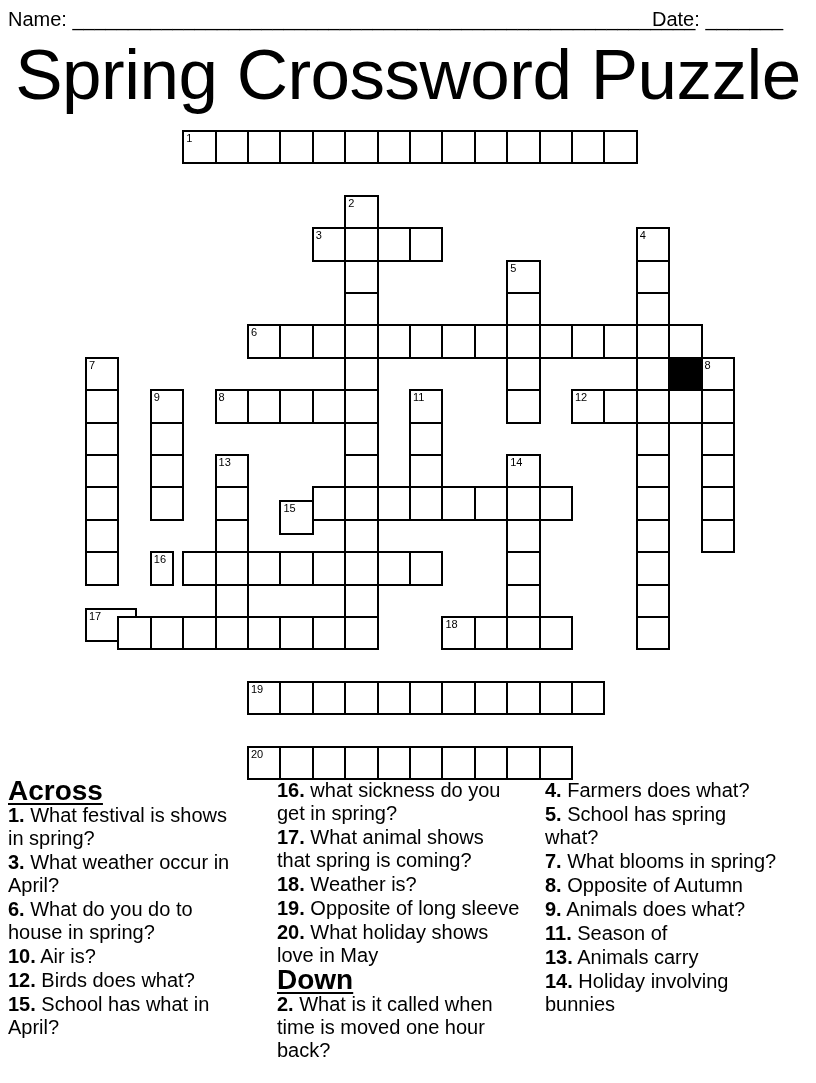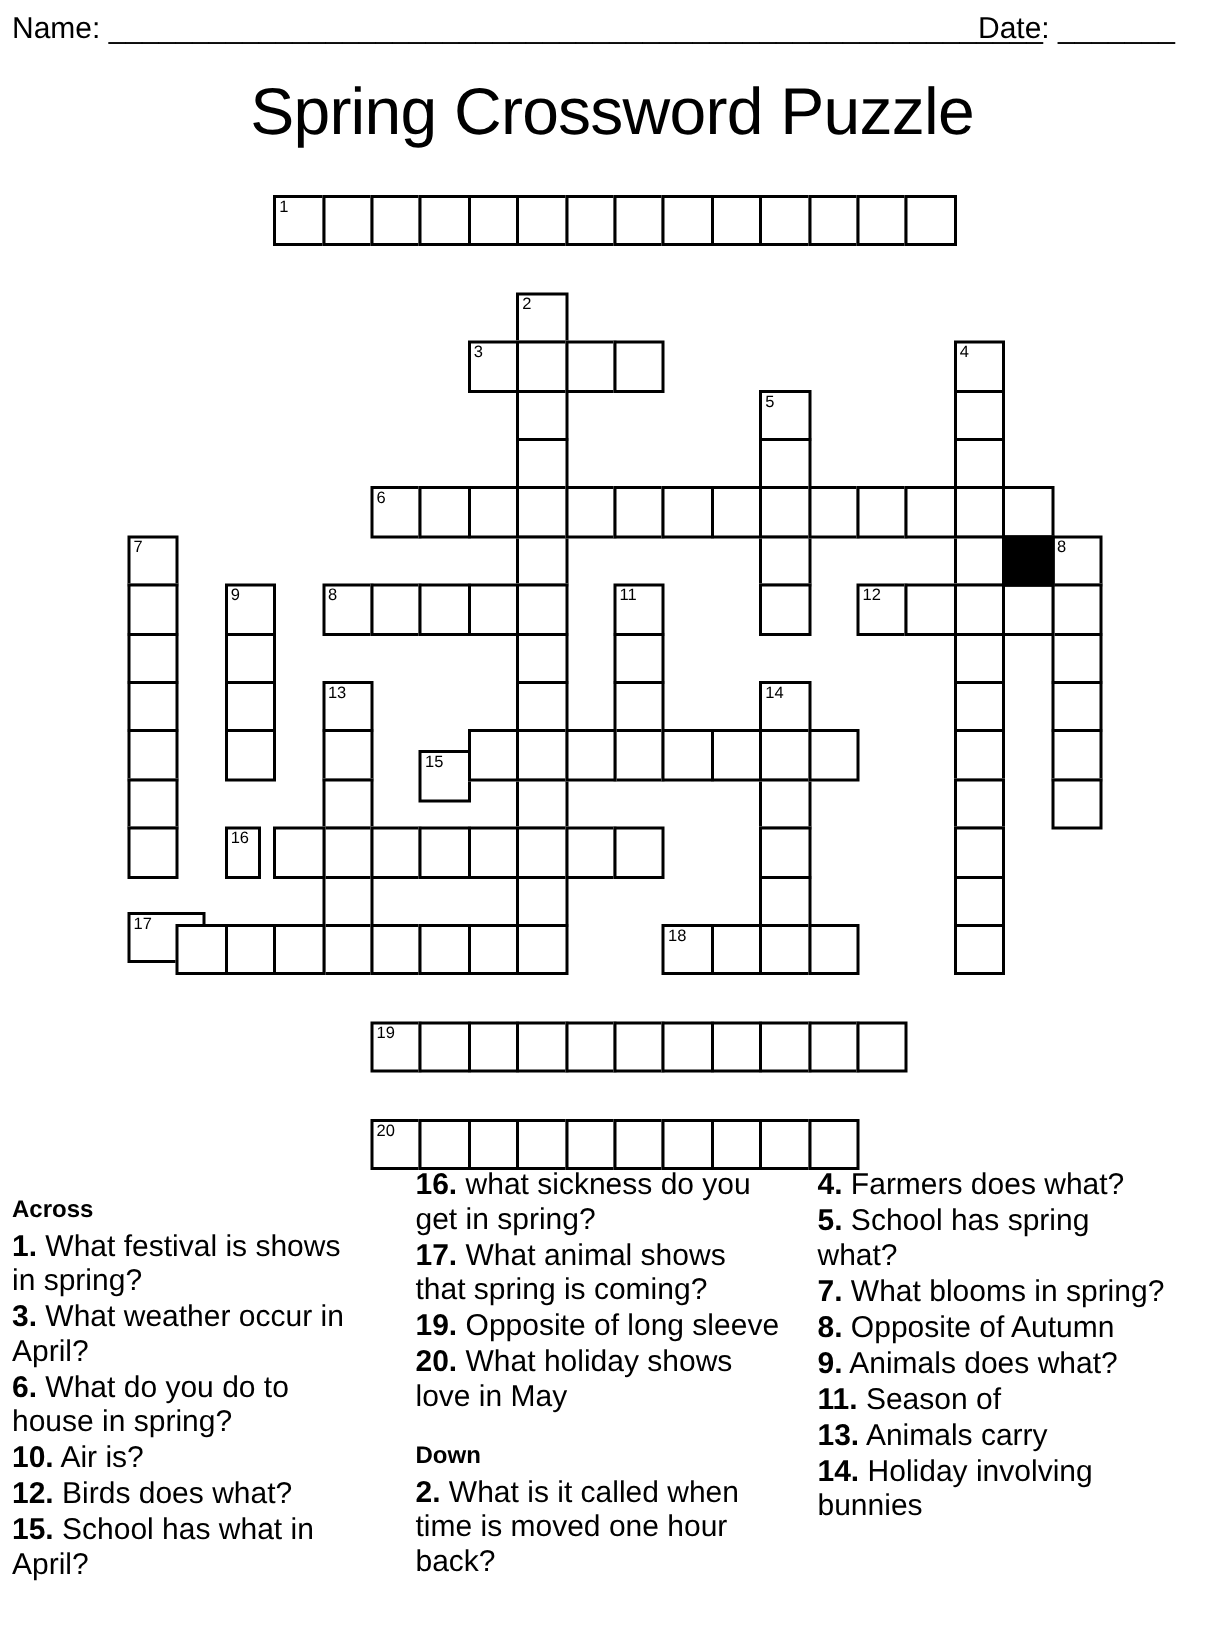--- a/index.html
+++ b/index.html
@@ -9,38 +9,38 @@
 
   
   .hdr{position:absolute;top:6px;left:8px;right:8px;height:28px;font-size:20px;line-height:26px;white-space:nowrap;}
   .hdr .field{position:absolute;top:0;}
   .hdr .f-name{left:0;}
   .hdr .f-date{left:644px;}
   .blank{letter-spacing:0;color:#000;}
 
   
   .title{position:absolute;top:44px;left:0;width:816px;height:62px;
-         font-size:44px;line-height:62px;text-align:center;font-weight:400;margin:0;
+         font-size:71px;line-height:62px;text-align:center;font-weight:400;margin:0;
          letter-spacing:-0.5px;}
 
   
   .grid{position:absolute;left:0;top:0;width:816px;height:790px;}
   .cell{position:absolute;box-sizing:border-box;background:#fff;border:2px solid #000;}
   .cell.black{background:#000;}
   .cellnum{position:absolute;top:0px;left:2px;font-size:11px;line-height:12px;font-weight:400;}
 
   
   .clue-col{position:absolute;top:779px;font-size:20px;line-height:23px;}
   .col-0{left:8px;width:240px;}
   .col-1{left:277px;width:244px;}
   .col-2{left:545px;width:236px;}
   .clue{margin:0 0 1px 0;}
   .clue b{font-weight:700;}
-  .clue-heading{font-size:16px;font-weight:700;
-                text-decoration-thickness:2px;text-underline-offset:3px;margin:16px 0 2px 0;}
+  .clue-heading{font-size:28px;font-weight:700;text-decoration:underline;
+                text-decoration-thickness:2px;text-underline-offset:3px;margin:0 0 2px 0;}
 </style>
 </head>
 <body>
 
 <div class="page">
 
   <div class="hdr">
     <span class="field f-name"><span>Name:</span>
       <span class="blank">________________________________________________________</span>
     </span>
@@ -244,20 +244,21 @@
       <div class="clue"><b>1.</b><span> What festival is shows in spring?</span></div>
       <div class="clue"><b>3.</b><span> What weather occur in April?</span></div>
       <div class="clue"><b>6.</b><span> What do you do to house in spring?</span></div>
       <div class="clue"><b>10.</b><span> Air is?</span></div>
       <div class="clue"><b>12.</b><span> Birds does what?</span></div>
       <div class="clue"><b>15.</b><span> School has what in April?</span></div>
     </div>
   <div class="clue-col col-1" id="cluecol-1">
       <div class="clue"><b>16.</b><span> what sickness do you get in spring?</span></div>
       <div class="clue"><b>17.</b><span> What animal shows that spring is coming?</span></div>
+      <div class="clue"><b>18.</b><span> Weather is?</span></div>
       <div class="clue"><b>19.</b><span> Opposite of long sleeve</span></div>
       <div class="clue"><b>20.</b><span> What holiday shows love in May</span></div>
       <div class="clue-heading">Down</div>
       <div class="clue"><b>2.</b><span> What is it called when time is moved one hour back?</span></div>
     </div>
   <div class="clue-col col-2" id="cluecol-2">
       <div class="clue"><b>4.</b><span> Farmers does what?</span></div>
       <div class="clue"><b>5.</b><span> School has spring what?</span></div>
       <div class="clue"><b>7.</b><span> What blooms in spring?</span></div>
       <div class="clue"><b>8.</b><span> Opposite of Autumn</span></div>

